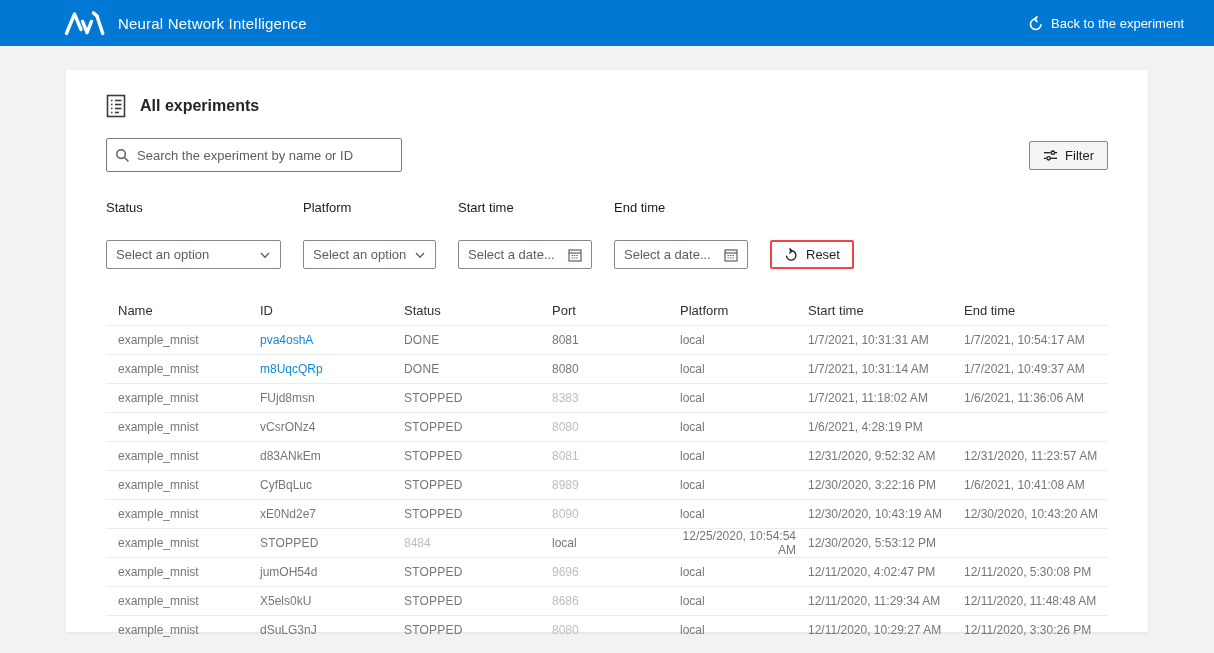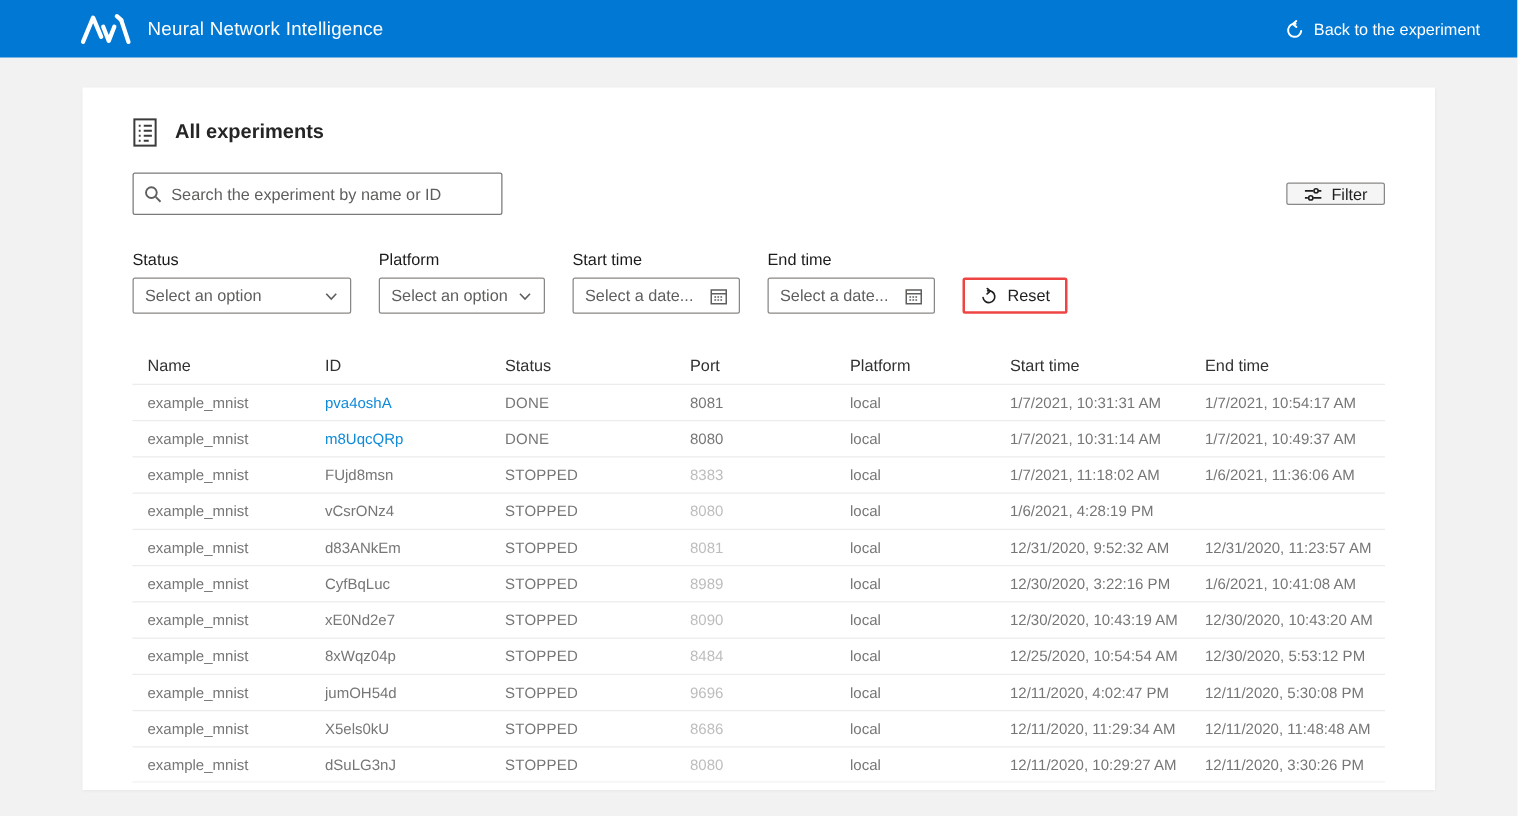--- a/index.html
+++ b/index.html
@@ -50,36 +50,36 @@
     background: #fff;
   }
   .search-box input {
     border: none; outline: none; flex: 1;
     font-size: 13px; color: #323130;
     font-family: "Liberation Sans", sans-serif;
   }
   .search-box input::placeholder { color: #605e5c; }
 
   .filter-btn {
-    height: 18px; padding: 0 13px;
+    height: 29px; padding: 0 13px;
     border: 1px solid #8a8886; border-radius: 2px;
     background: #f5f5f5;
     display: flex; align-items: center; gap: 7px;
     font-size: 13px; color: #201f1e; cursor: pointer;
   }
 
   
   .filters { margin-top: 28px; display: flex; align-items: flex-end; gap: 22px; }
   .field { display: flex; flex-direction: column; }
   .field .label { font-size: 13px; color: #1b1b1b; margin-bottom: 7px; }
   .ctl {
     height: 29px; border: 1px solid #8a8886; border-radius: 2px;
     display: flex; align-items: center; justify-content: space-between;
     padding: 0 9px; font-size: 13px; color: #605e5c;
-    background: #fff; cursor: pointer;
+    background: #fff; cursor: pointer; margin-top: 18px;
   }
   .ctl.status-select { width: 175px; }
   .ctl.platform-select { width: 133px; }
   .ctl.date-picker { width: 134px; }
   .reset-btn {
     height: 29px; padding: 0 12px;
     border: 2px solid #ef4444; border-radius: 2px; background: #fff;
     display: flex; align-items: center; gap: 8px;
     font-size: 13px; color: #201f1e; cursor: pointer;
   }
@@ -314,21 +314,20 @@
     <div class="cell-id">xE0Nd2e7</div>
     <div class="cell-status">STOPPED</div>
     <div class="cell-port dim">8090</div>
     <div class="cell-platform">local</div>
     <div class="cell-start">12/30/2020, 10:43:19 AM</div>
     <div class="cell-end">12/30/2020, 10:43:20 AM</div>
   </div>
 
   <div class="t-row">
     <div class="cell-name">example_mnist</div>
-    <div class="cell-id">8xWqz04p</div>
     <div class="cell-status">STOPPED</div>
     <div class="cell-port dim">8484</div>
     <div class="cell-platform">local</div>
     <div class="cell-start">12/25/2020, 10:54:54 AM</div>
     <div class="cell-end">12/30/2020, 5:53:12 PM</div>
   </div>
 
   <div class="t-row">
     <div class="cell-name">example_mnist</div>
     <div class="cell-id">jumOH54d</div>

